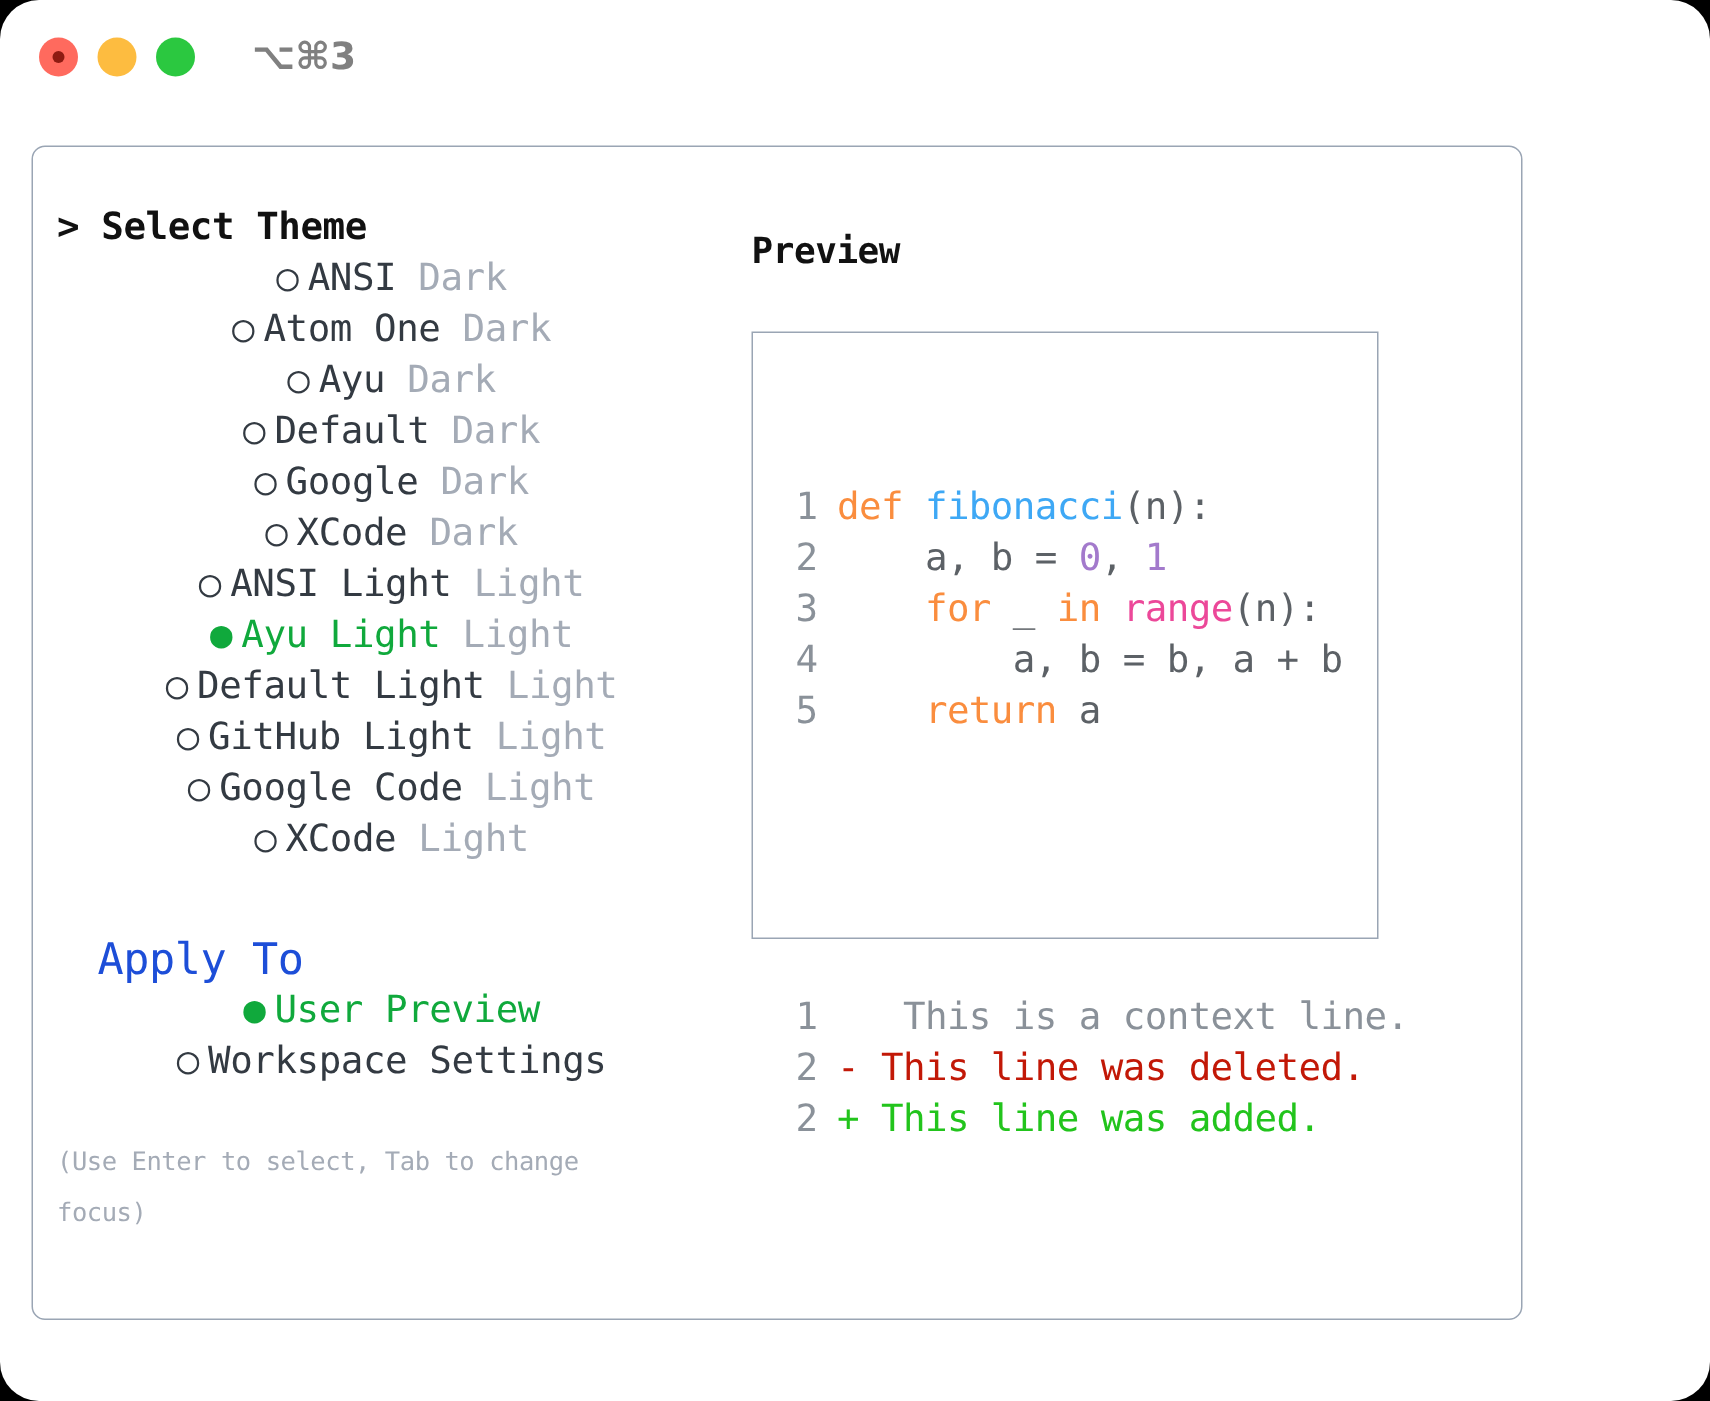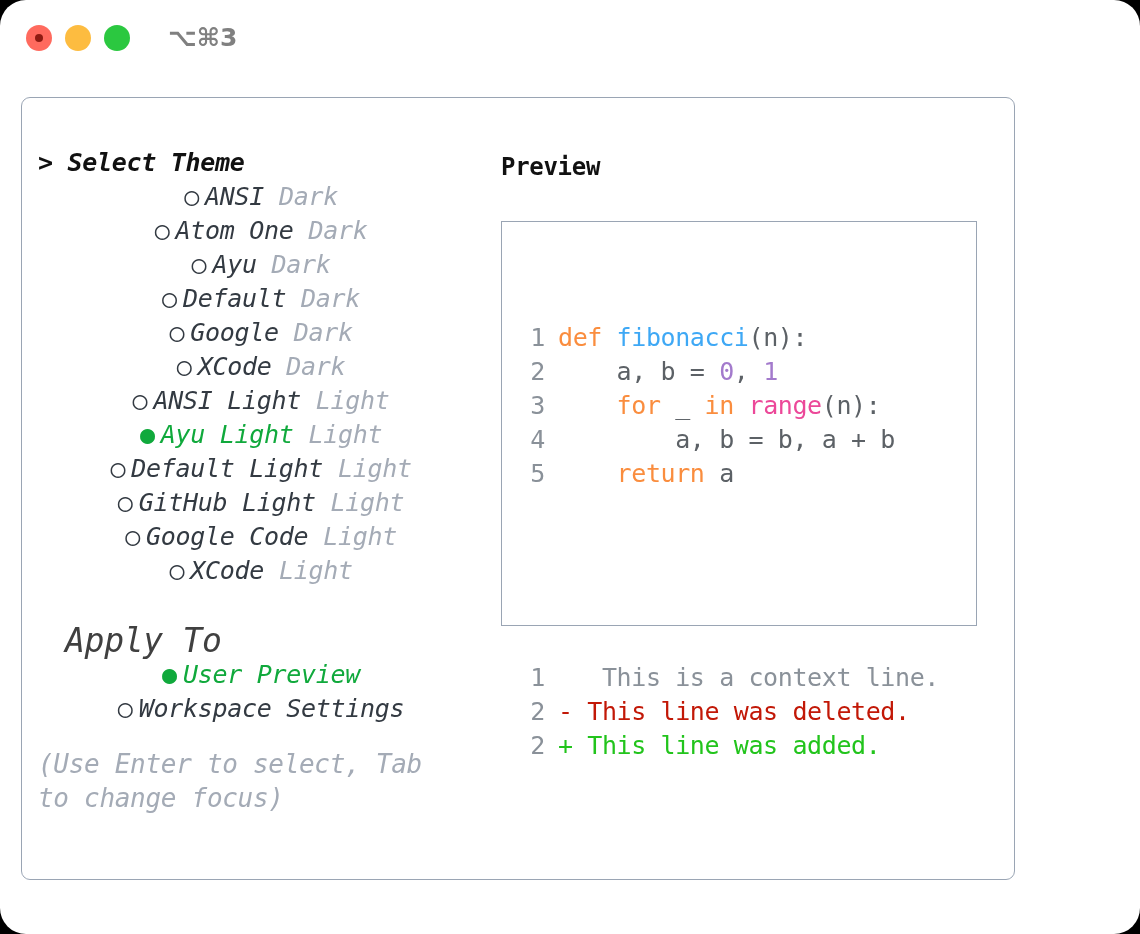--- a/index.html
+++ b/index.html
@@ -88,23 +88,22 @@
     position: absolute;
     left: 0; top: 0;
     width: 100%;
     height: 100%;
   }
 
   
   .left-col {
     position: absolute;
     left: 16px;
-    top: 48px;
+    top: 36px;
     width: 440px;
-    font-style: italic;
   }
   .list-header {
     font-size: 25px;
     font-weight: bold;
     color: #111111;
     height: 34px;
     line-height: 34px;
     white-space: pre;
     letter-spacing: -0.3px;
   }
@@ -128,29 +127,30 @@
   .opt-label { color: #333a42; }
   .opt-tag {
     color: #a4abb6;
   }
 
   .section-spacer { height: 36px; }
 
   .subheader {
     height: 34px;
     line-height: 34px;
-    font-size: 33px;
-    color: #404040;
-    white-space: pre;
-    letter-spacing: -0.3px;
+    font-size: 29px;
+    color: #1d4ed8;
+    white-space: pre;
+    letter-spacing: -0.3px;
+    margin-top: 10px;
   }
 
   .hint {
-    margin-top: 21px;
-    font-size: 26px;
+    margin-top: 34px;
+    font-size: 17px;
     line-height: 34px;
     color: #a4abb6;
     width: 400px;
     letter-spacing: -0.3px;
   }
 
   
   .right-col {
     position: absolute;
     left: 479px;
@@ -159,21 +159,21 @@
   }
   .preview-title {
     font-size: 24px;
     font-weight: bold;
     color: #111111;
     line-height: 34px;
     letter-spacing: -0.3px;
   }
   .preview-box {
     margin-top: 37px;
-    width: 476px;
+    width: 418px;
     height: 405px;
     border: 1.5px solid #9aa5b4;
     box-sizing: border-box;
     background: #ffffff;
     position: relative;
   }
   .code {
     position: absolute;
     left: 19px;
     top: 31px;

